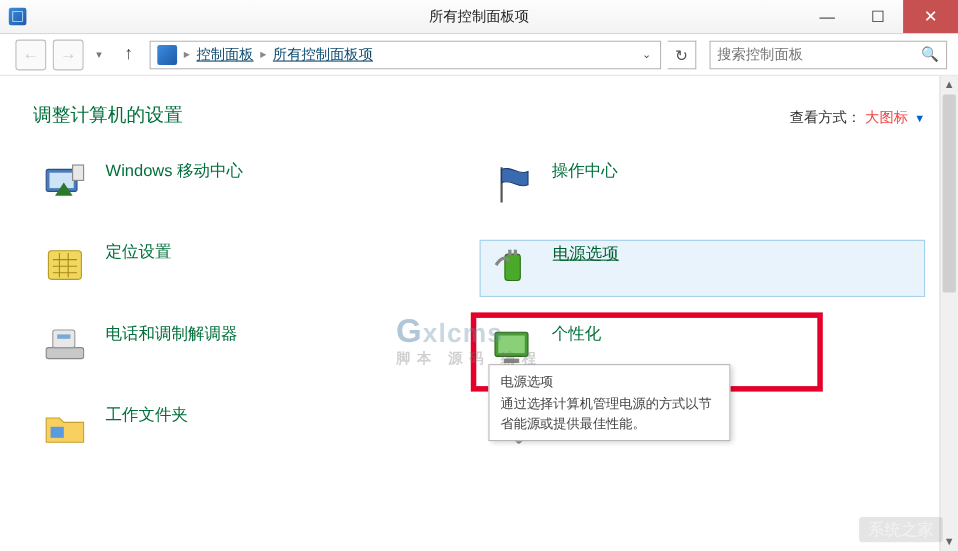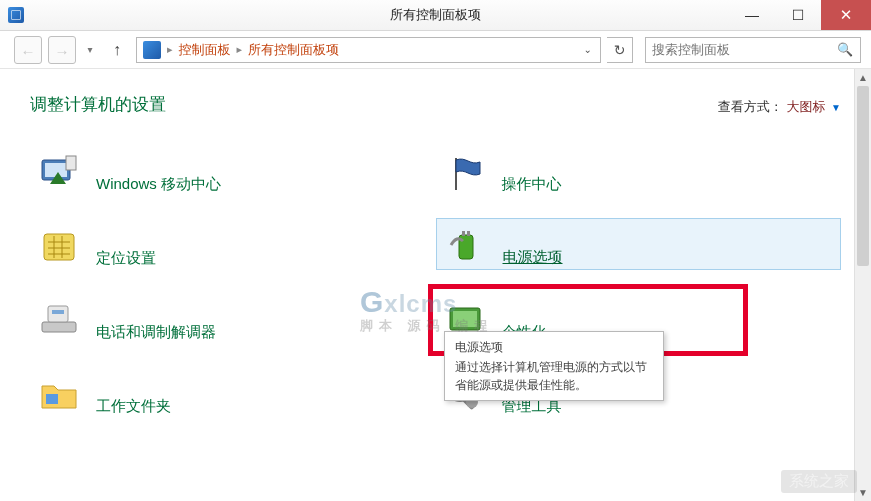--- a/index.html
+++ b/index.html
@@ -15,40 +15,40 @@
   .win-close { background:#c75050; color:#fff; width:50px; font-size:15px; }
 
   
   .navrow { height:38px; display:flex; align-items:center; padding:0 10px 0 14px; gap:6px; border-bottom:1px solid #e5e5e5; }
   .nav-arrow { width:28px; height:28px; border:1px solid #bfbfbf; border-radius:3px; display:flex; align-items:center; justify-content:center; color:#888; font-size:15px; cursor:pointer; background:#fafafa; }
   .nav-arrow.disabled { color:#ccc; }
   .nav-dd { width:16px; height:28px; display:flex; align-items:center; justify-content:center; color:#777; font-size:10px; cursor:pointer; }
   .nav-up { width:26px; height:28px; display:flex; align-items:center; justify-content:center; color:#444; font-size:16px; cursor:pointer; }
   .addressbar { flex:1; height:26px; border:1px solid #b8b8b8; background:#fff; display:flex; align-items:center; padding:0 2px; }
   .addr-icon { width:18px; height:18px; margin:0 4px; background:linear-gradient(135deg,#3a8de0,#1e5aa8); border-radius:2px; }
-  .crumb { font-size:13px; color:#c2410c; padding:0 4px; cursor:pointer; }
+  .crumb { font-size:13px; color:#0c4a6e; padding:0 4px; cursor:pointer;text-decoration:underline; }
   .crumb-sep { color:#888; font-size:11px; padding:0 2px; }
   .addr-dd { margin-left:auto; padding:0 6px; color:#555; font-size:10px; cursor:pointer; }
   .addr-refresh { width:26px; height:26px; border:1px solid #b8b8b8; border-left:none; display:flex; align-items:center; justify-content:center; color:#555; font-size:14px; cursor:pointer; }
   .searchbox { width:216px; height:26px; border:1px solid #b8b8b8; margin-left:6px; display:flex; align-items:center; padding:0 6px; }
   .searchbox input { border:none; outline:none; flex:1; font-size:13px; color:#999; background:transparent; }
   .search-icon { color:#888; font-size:13px; }
 
   
   .content { position:relative; padding:24px 30px 10px 30px; height:calc(100% - 69px); overflow:hidden; }
   .heading-row { display:flex; align-items:flex-end; margin-bottom:28px; }
   .heading { font-size:17px; color:#006f3a; font-weight:normal; }
   .viewmode { margin-left:auto; font-size:13px; color:#333; }
-  .viewmode-link { color:#7f1d1d; cursor:pointer; }
+  .viewmode-link { color:#ef4444; cursor:pointer; }
   .viewmode-arrow { color:#0066cc; font-size:10px; margin-left:2px; }
 
   .items-wrap { display:flex; gap:0; }
   .col { flex:1; display:flex; flex-direction:column; gap:22px; }
 
-  .item { display:flex; align-items:flex-end; gap:16px; height:52px; padding:2px 8px; cursor:pointer; position:relative; }
+  .item { display:flex; align-items:flex-start; gap:16px; height:52px; padding:2px 8px; cursor:pointer; position:relative; }
   .item-icon { width:42px; height:42px; display:flex; align-items:center; justify-content:center; flex-shrink:0; }
   .item-label { font-size:15px; color:#006f3a; }
   .item.highlighted { background:#e8f3fb; border:1px solid #a6d0ec; }
   .item.highlighted .item-label { text-decoration:underline; color:#006030; }
 
   
   .redbox { position:absolute; border:5px solid #e4002b; pointer-events:none; }
 
   
   .tooltip { position:absolute; background:#fff; border:1px solid #b8b8b8; box-shadow:2px 2px 5px rgba(0,0,0,.2); padding:6px 10px; font-size:12px; color:#444; max-width:220px; line-height:1.5; }

